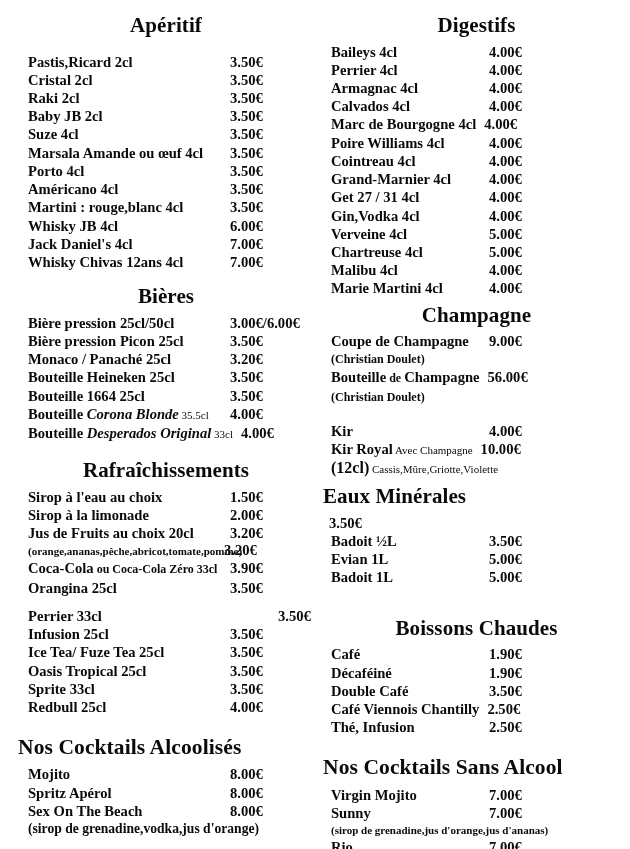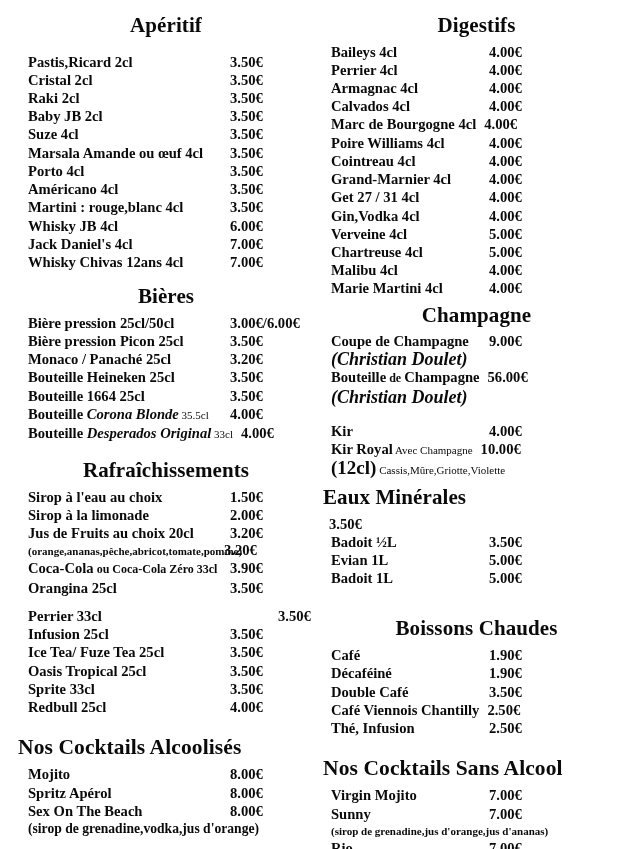--- a/index.html
+++ b/index.html
@@ -103,22 +103,21 @@
     font-size: 11px;
     line-height: 16px;
     padding-left: 14px;
     white-space: nowrap;
   }
   .note.big {
     font-size: 13.6px;
     line-height: 18px;
   }
   .note.ital-note {
-    font-style: italic;
-    font-size: 18px;
+    font-size: 12px;
     line-height: 18px;
   }
   .note-row {
     display: flex;
     align-items: baseline;
     white-space: nowrap;
   }
   .note-row .nm {
     width: 210px;
     box-sizing: border-box;
@@ -416,21 +415,21 @@
 
       <ul class="items">
         <li class="row anchored">
           <span class="nm">Kir</span>
           <span class="pr">4.00€</span>
         </li>
         <li class="row tight">
           <span class="nm"><span>Kir Royal</span><span class="small"> Avec Champagne</span></span>
           <span class="pr">10.00€</span>
         </li>
-        <li class="note"><span class="row" style="display:inline; font-size:19px;margin-top:12px;">(12cl)</span><span class="small"> Cassis,Mûre,Griotte,Violette</span></li>
+        <li class="note"><span class="row" style="display:inline; font-size:16px;margin-top:12px;">(12cl)</span><span class="small"> Cassis,Mûre,Griotte,Violette</span></li>
       </ul>
 
       <div class="spacer-8"></div>
 
       <div class="sec-head left-align">Eaux Minérales</div>
       <div class="spacer-6"></div>
       <ul class="items">
         <li class="row anchored">
           <span class="pr">3.50€</span>
         </li>

